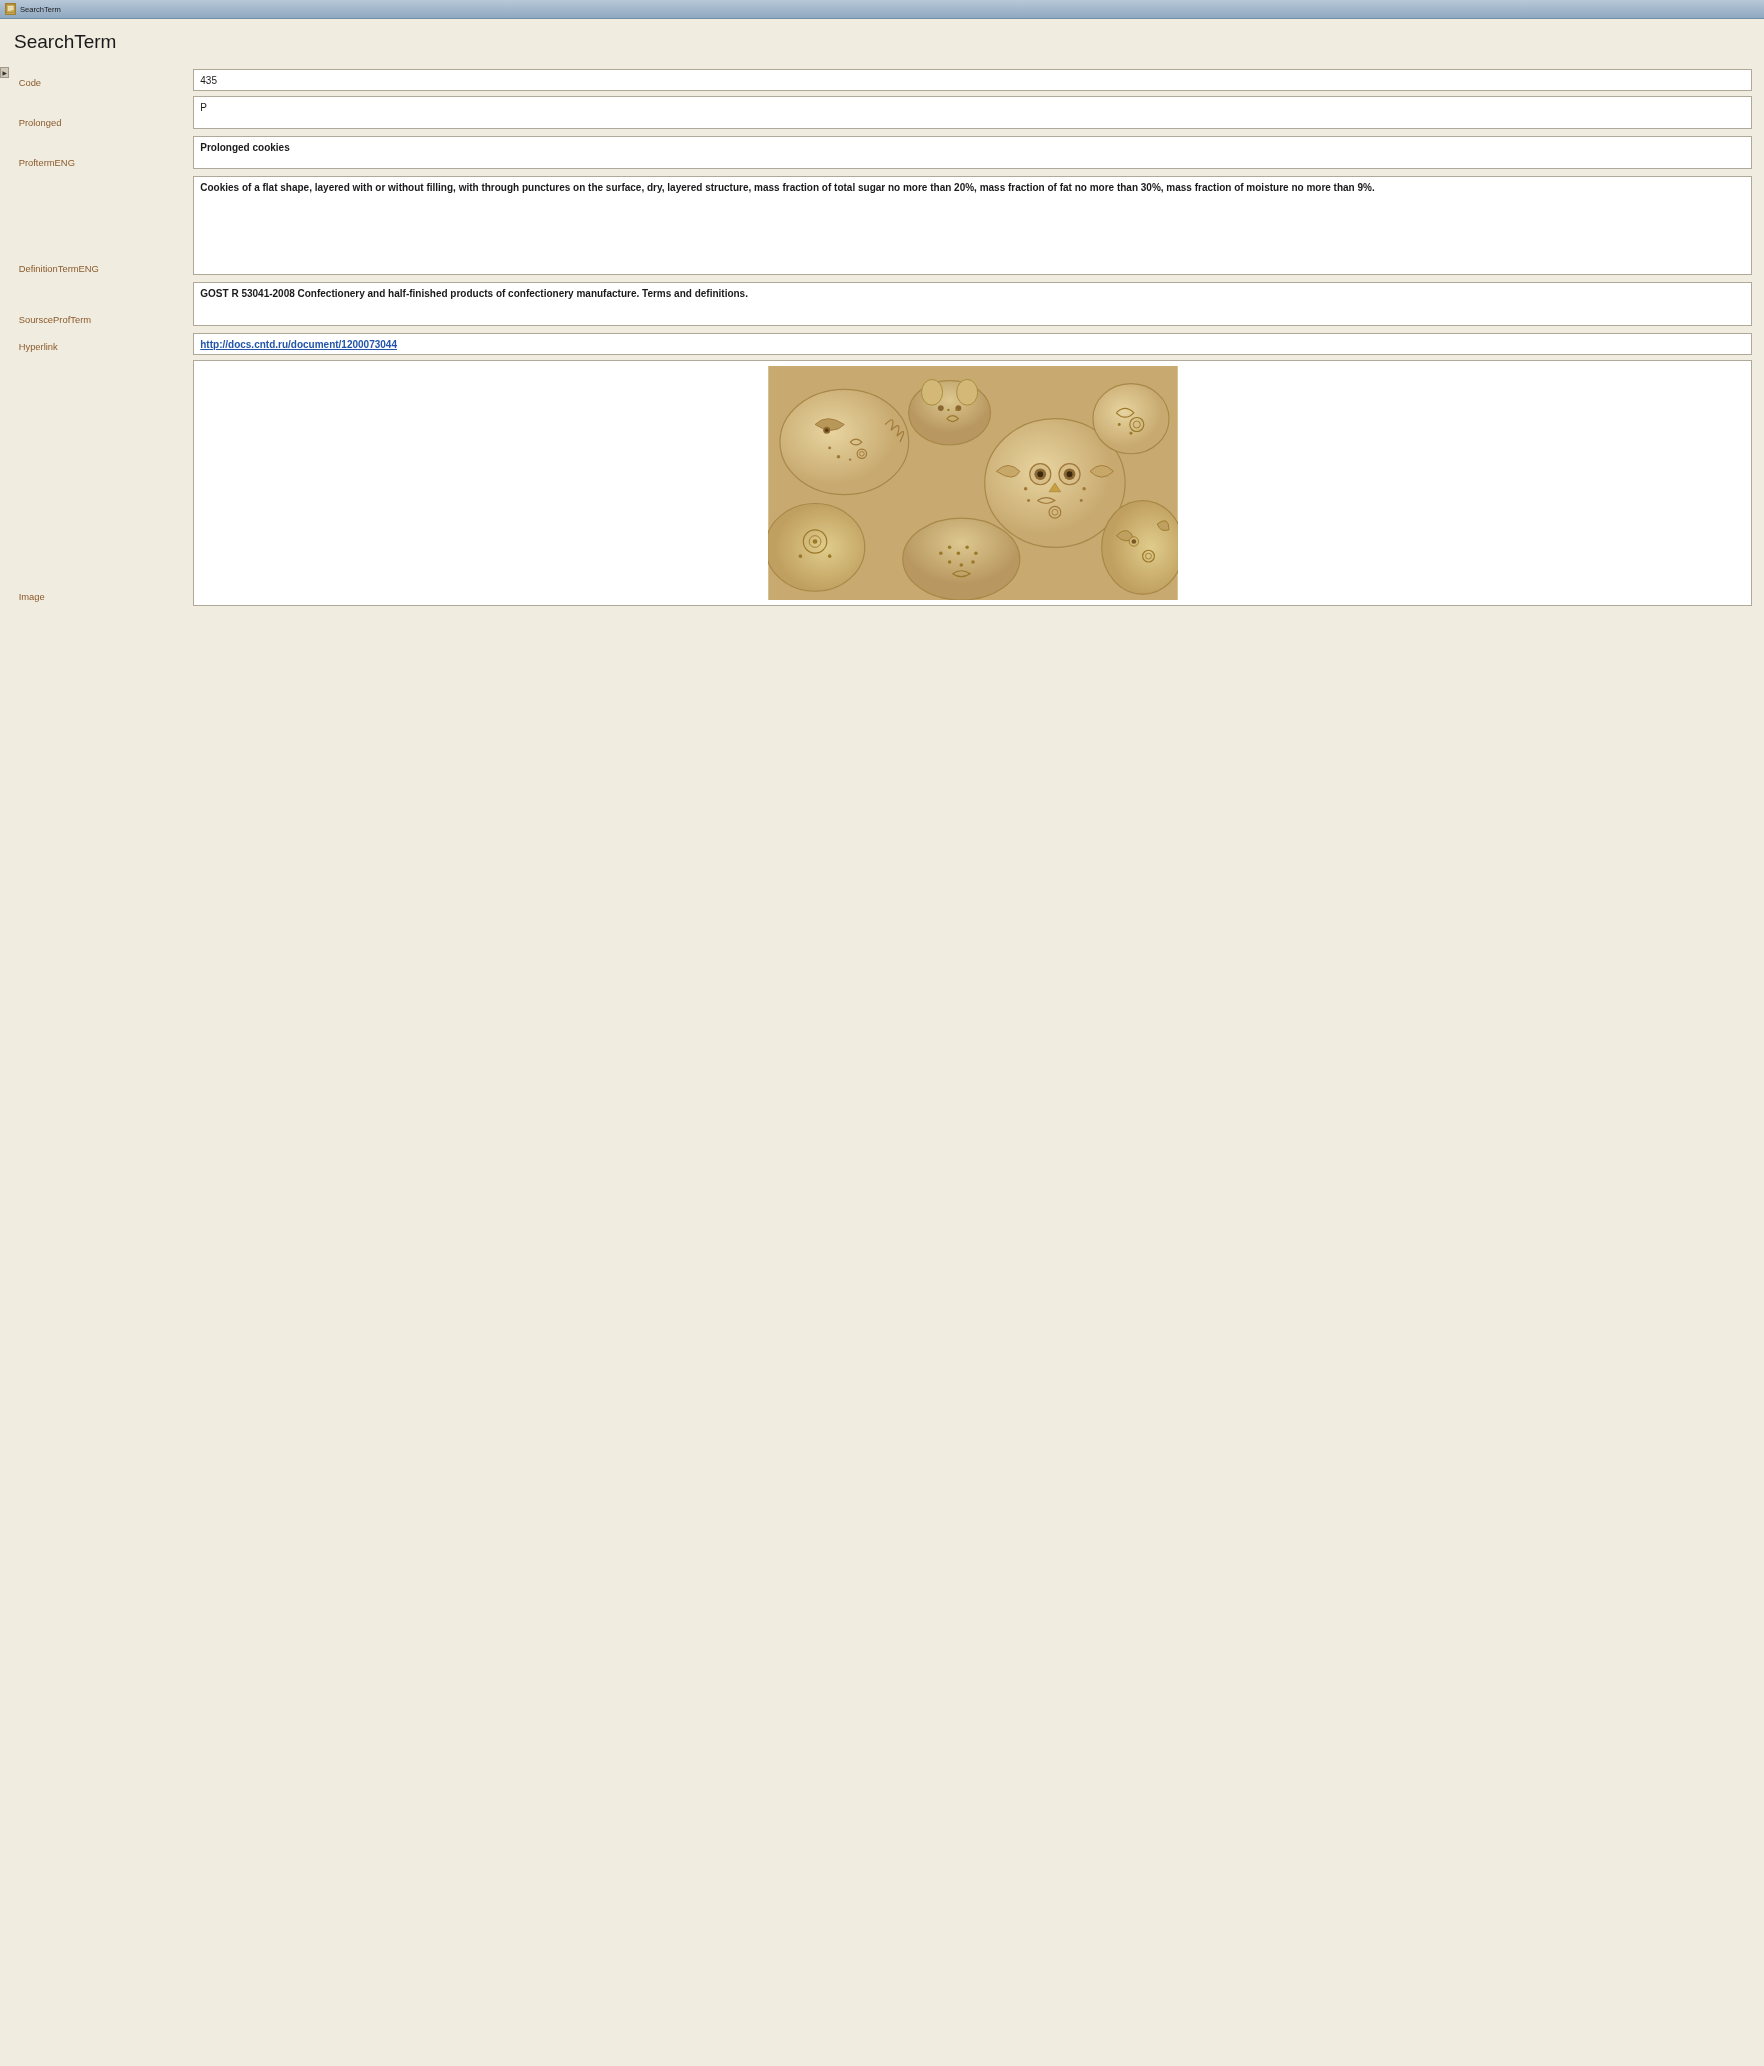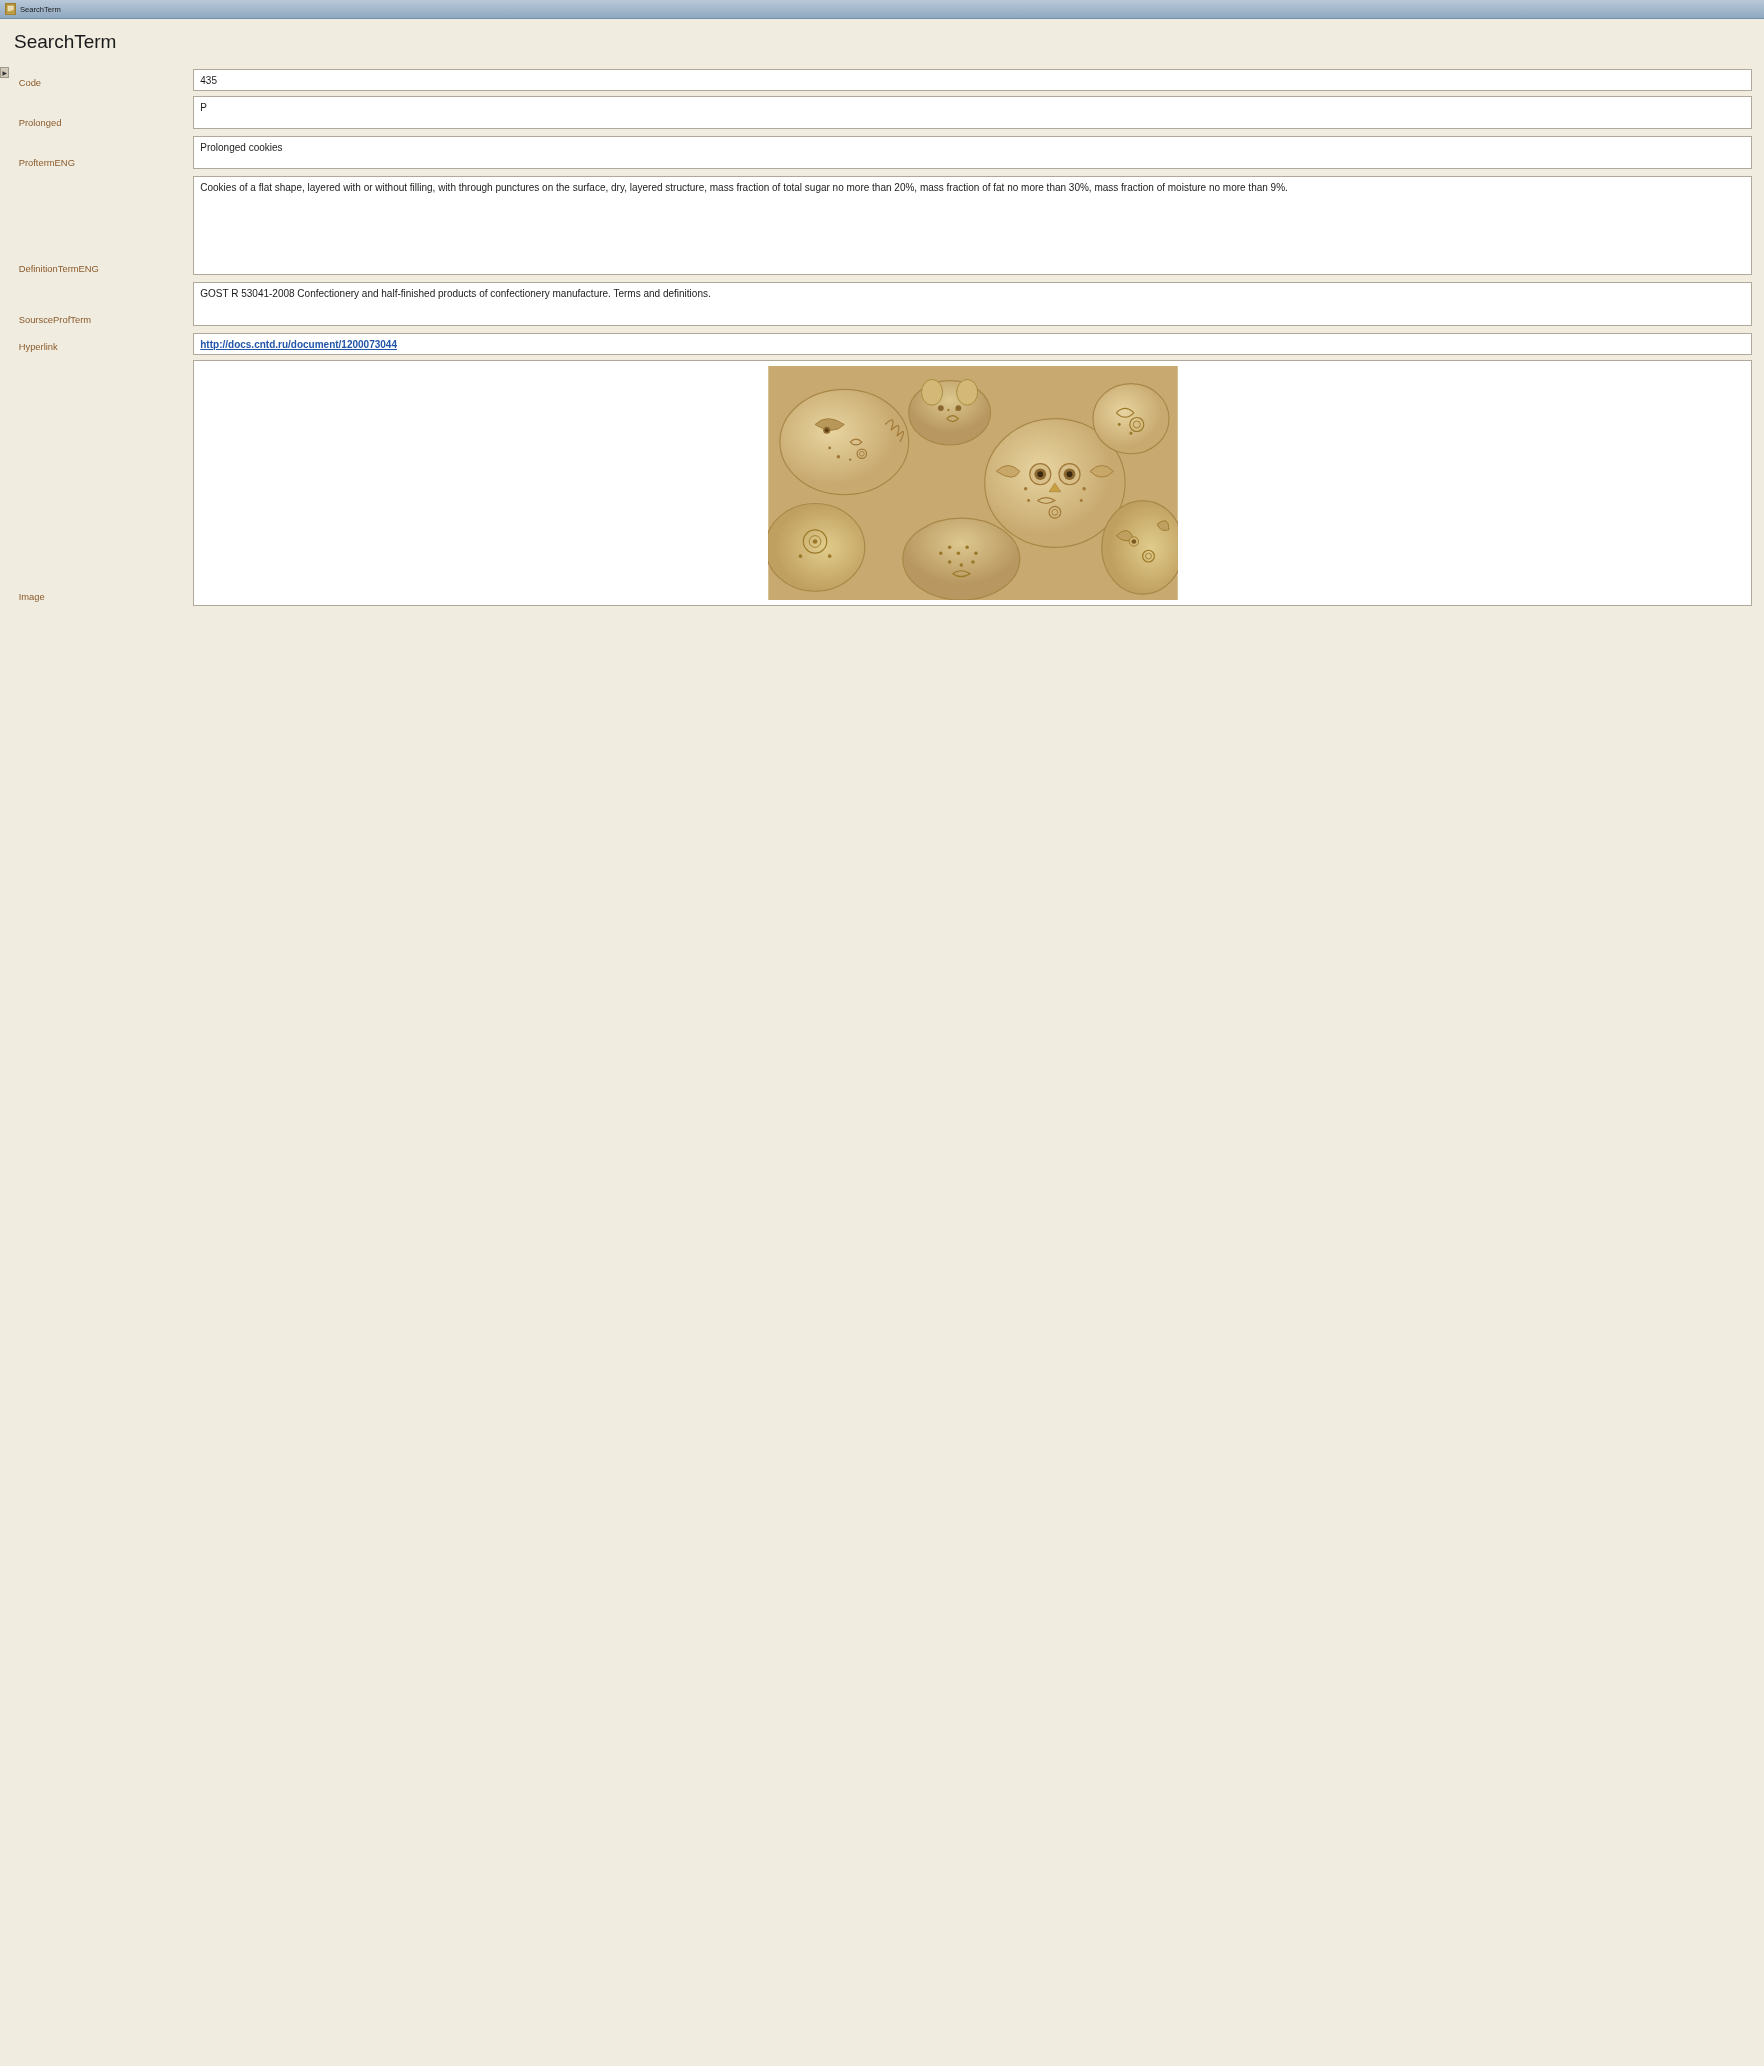--- a/index.html
+++ b/index.html
@@ -115,21 +115,21 @@
       background: white;
       padding: 4.7px 5.9px;
       font-size: 10px;
       color: #1a1a1a;
       font-family: Arial, sans-serif;
       outline: none;
       resize: none;
     }
 
     .field-input-bold {
-      font-weight: normal;
+      font-weight: bold;
     }
 
     .field-input-link {
       color: #2255aa;
       text-decoration: underline;
       cursor: pointer;
     }
 
     .image-container {
       width: 100%;

